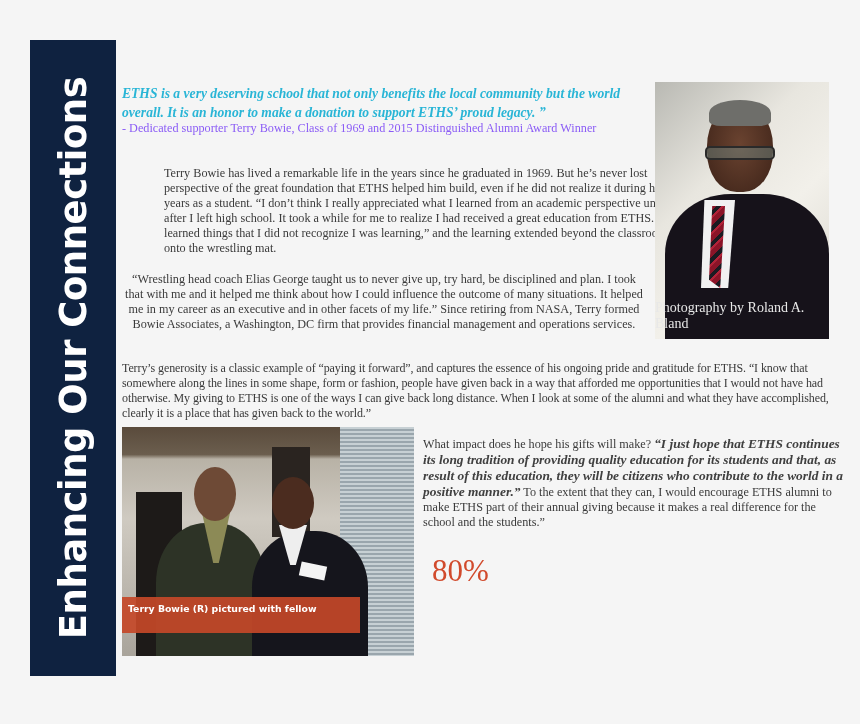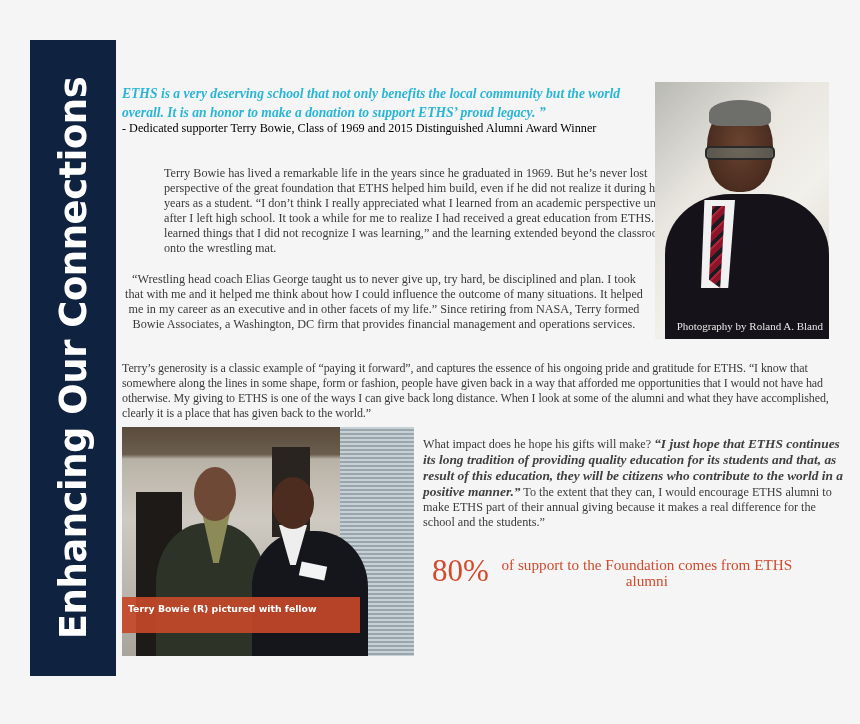--- a/index.html
+++ b/index.html
@@ -21,21 +21,21 @@
     font-weight: bold; font-size: 37px; letter-spacing: -0.5px;
     color: #ffffff;
   }
   .quote {
     position: absolute; left: 122px; top: 84px; width: 530px;
     font-style: italic; font-weight: bold; font-size: 13.6px; line-height: 19px;
     color: #29b5d6;
   }
   .attribution {
     position: absolute; left: 122px; top: 121px; width: 530px;
-    font-size: 12.2px; line-height: 15px; color: #000000;
+    font-size: 12.2px; line-height: 15px; color: #8b5cf6;
   }
   .para {
     position: absolute; left: 122px; width: 524px;
     font-size: 12.2px; line-height: 15px; color: #3a3a3a;
   }
   .p1 { top: 166px; margin-left: 42px; }
   .p2 { top: 272px; text-align: center; }
   .p3 { top: 361px; width: 712px; font-size: 12px; letter-spacing: -0.1px; }
   .portrait {
     position: absolute; left: 655px; top: 82px; width: 174px; height: 257px;
@@ -66,22 +66,22 @@
     position: absolute; left: 46px; top: 118px; width: 34px; height: 88px;
     background: #f1f1f1;
     clip-path: polygon(10% 0, 100% 0, 80% 100%, 0 100%);
   }
   .portrait .tie {
     position: absolute; left: 54px; top: 124px; width: 16px; height: 82px;
     background: repeating-linear-gradient(135deg, #8b1428 0 5px, #1b1b22 5px 9px, #b12238 9px 11px);
     clip-path: polygon(20% 0, 100% 0, 70% 100%, 0 90%);
   }
   .photo-credit {
-    position: absolute; right: 6px; bottom: 7px;
-    font-size: 11px; color: #e8e8e8;
+    position: absolute; right: 20px; bottom: 7px;
+    font-size: 14px; color: #e8e8e8;
   }
   .group-photo {
     position: absolute; left: 122px; top: 427px; width: 292px; height: 229px;
     overflow: hidden;
     background: linear-gradient(180deg, #5a4b3c 0%, #6b5e4e 12%, #b8b2a6 14%, #cfcac1 40%, #a9a49b 100%);
   }
   .group-photo .blinds {
     position: absolute; right: 0; top: 0; width: 74px; height: 229px;
     background: repeating-linear-gradient(180deg, #c7d0d4 0 2px, #9aa6ad 2px 4px);
   }
@@ -128,21 +128,21 @@
   }
   .impact {
     position: absolute; left: 423px; top: 436px; width: 420px;
     font-size: 12.2px; line-height: 15px; color: #3a3a3a;
   }
   .impact .hl {
     font-style: italic; font-weight: bold; font-size: 13.4px; color: #404040; text-align: center;
   }
   .stat {
     position: absolute; left: 432px; top: 554px;
-    display: flex; align-items: flex-start; color: #d14a2c; text-align: center;
+    display: flex; align-items: flex-start; color: #d14a2c;
   }
   .stat-number { font-size: 31px; line-height: 34px; }
   .stat-text { margin-left: 8px; margin-top: 3px; font-size: 15.2px; line-height: 16px; width: 300px; }
 </style>
 </head>
 <body>
 
 <div class="sidebar">
   <div class="sidebar-title">Enhancing Our Connections</div>
 </div>
@@ -179,14 +179,13 @@
     <div>Terry Bowie (R) pictured with fellow</div>
   </div>
 </div>
 
 <div class="impact">
   <span>What impact does he hope his gifts will make? </span><span class="hl">“I just hope that ETHS continues its long tradition of providing quality education for its students and that, as result of this education, they will be citizens who contribute to the world in a positive manner.”</span><span> To the extent that they can, I would encourage ETHS alumni to make ETHS part of their annual giving because it makes a real difference for the school and the students.”</span>
 </div>
 
 <div class="stat">
   <div class="stat-number">80%</div>
-  <div class="stat-text">of support to the Foundation comes from ETHS alumni</div>
 </div>
 
 </body></html>

